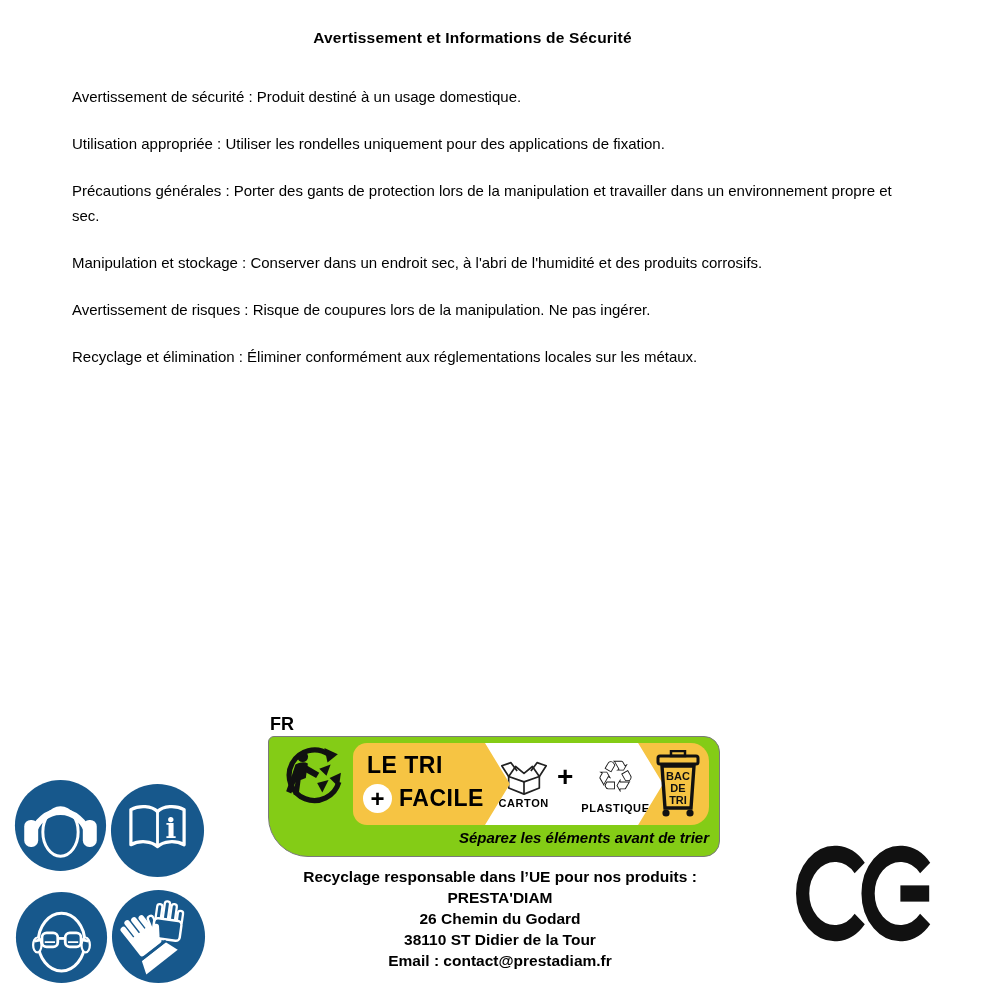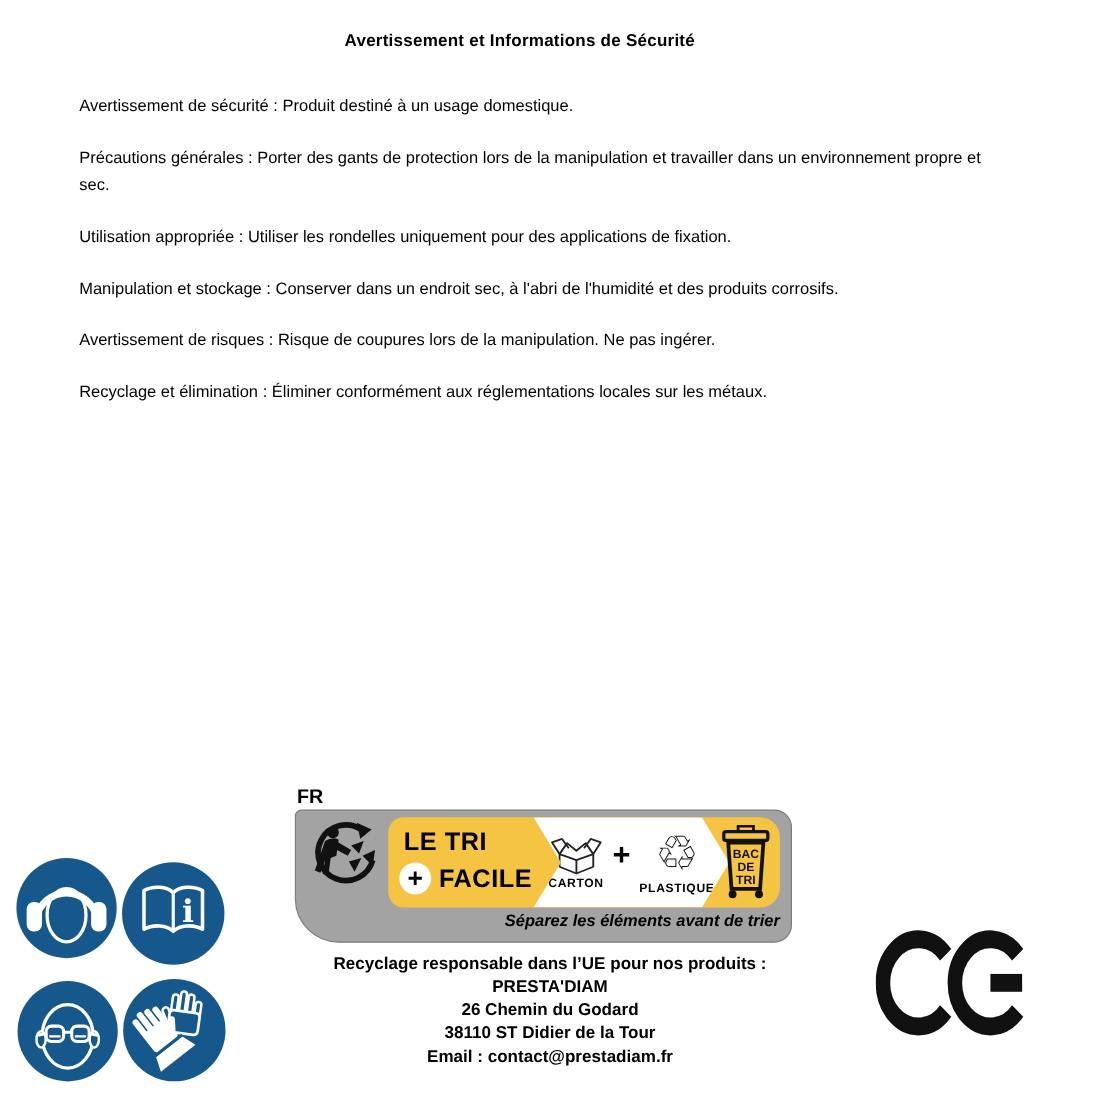--- a/index.html
+++ b/index.html
@@ -6,21 +6,21 @@
   .page{position:relative;width:945px;height:1005px;background:#ffffff;overflow:hidden;
         font-family:"Liberation Sans",sans-serif;color:#000;}
   .title{position:absolute;top:29px;left:0;right:0;text-align:center;
          font-size:15.5px;font-weight:700;letter-spacing:.2px;}
   .body-text{position:absolute;left:72px;top:84px;width:850px;font-size:15px;line-height:25px;}
   .body-text p{margin:0 0 22px 0;}
   
   .picto{position:absolute;}
   
   .fr-label{position:absolute;left:270px;top:714px;font-size:18px;font-weight:700;}
-  .tri-box{position:absolute;left:268px;top:736px;width:450px;height:119px;background:#a3a3a3;
+  .tri-box{position:absolute;left:268px;top:736px;width:450px;height:119px;background:#84cc16;
            border:1.5px solid #7a7a7a;border-radius:6px 16px 16px 40px;}
   .triman{position:absolute;left:12px;top:10px;width:62px;height:66px;}
   .band{position:absolute;left:84px;top:6px;width:356px;height:82px;
         border-radius:14px 18px 18px 14px;}
   .letri-line1{position:absolute;left:14px;top:9px;font-size:23px;font-weight:800;letter-spacing:.5px;}
   .plus-circle{position:absolute;left:10px;top:41px;width:29px;height:29px;border-radius:50%;
                background:#fff;text-align:center;line-height:29px;font-size:24px;font-weight:800;}
   .letri-line2{position:absolute;left:46px;top:42px;font-size:23px;font-weight:800;letter-spacing:.5px;}
   .white-chevron{position:absolute;left:132px;top:0;width:178px;height:82px;background:#fff;
     clip-path:polygon(0% 0%,86% 0%,100% 50%,86% 100%,0% 100%,14% 50%);
@@ -40,22 +40,22 @@
 </style>
 </head>
 <body>
 
 <div class="page">
 
   <div class="title">Avertissement et Informations de Sécurité</div>
 
   <div class="body-text">
     <p>Avertissement de sécurité : Produit destiné à un usage domestique.</p>
+    <p>Utilisation appropriée : Utiliser les rondelles uniquement pour des applications de fixation.</p>
     <p>Précautions générales : Porter des gants de protection lors de la manipulation et travailler dans un environnement propre et sec.</p>
-    <p>Utilisation appropriée : Utiliser les rondelles uniquement pour des applications de fixation.</p>
     <p>Manipulation et stockage : Conserver dans un endroit sec, à l'abri de l'humidité et des produits corrosifs.</p>
     <p>Avertissement de risques : Risque de coupures lors de la manipulation. Ne pas ingérer.</p>
     <p>Recyclage et élimination : Éliminer conformément aux réglementations locales sur les métaux.</p>
   </div>
 
   <svg class="picto" style="left:14px;top:779px;" width="93" height="93" viewBox="0 0 100 100">
     <circle cx="50" cy="50" r="49" fill="#17588C"></circle>
     <path d="M20 60 A31 33 0 0 1 80 60" fill="none" stroke="#fff" stroke-width="7"></path>
     <ellipse cx="50" cy="57" rx="19" ry="26" fill="none" stroke="#fff" stroke-width="3.2"></ellipse>
     <rect x="11" y="44" width="15" height="29" rx="7" fill="#fff"></rect>

